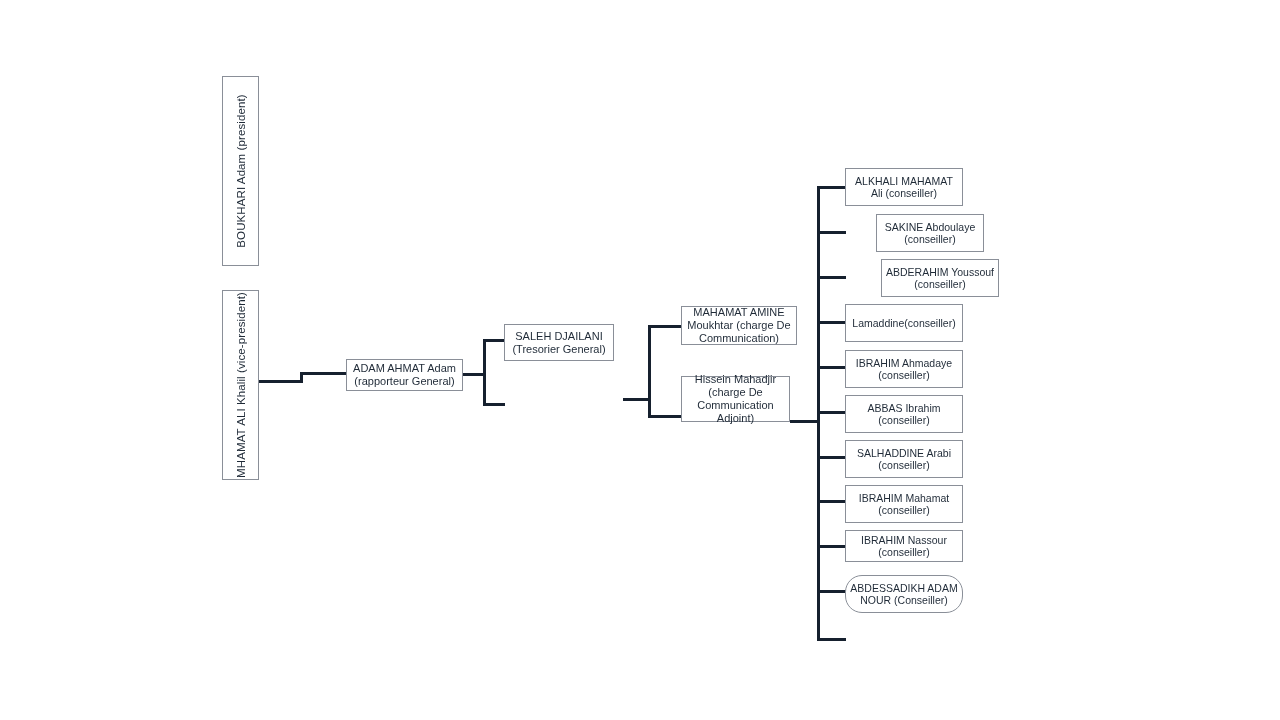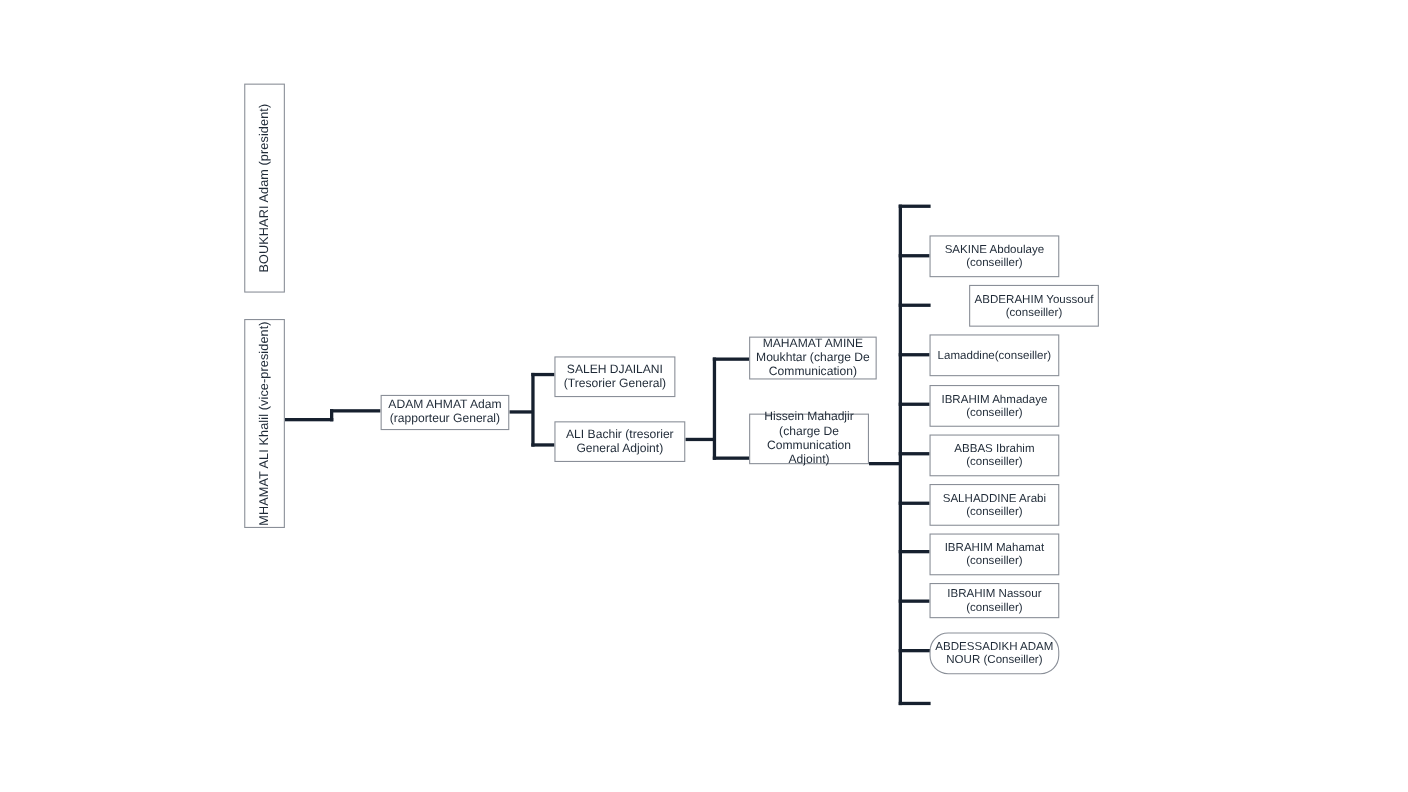--- a/index.html
+++ b/index.html
@@ -109,46 +109,46 @@
     </span>
   </div>
 
   <div class="node" style="left:504px; top:324px; width:110px; height:37px; font-size:11px;">
     <span>
       <span>SALEH DJAILANI</span>
       <span>(Tresorier General)</span>
     </span>
   </div>
 
-  <div class="node" style="left:504px; top:383px; width:119px; height:37px; font-size:11px;">
-    <span>
-      <span>ALI Bachir (tresorier</span>
-      <span>General Adjoint)</span>
-    </span>
-  </div>
 
   <div class="node" style="left:681px; top:306px; width:116px; height:39px; font-size:11px;">
     <span>
       <span>MAHAMAT AMINE</span>
       <span>Moukhtar (charge De</span>
       <span>Communication)</span>
     </span>
   </div>
 
   <div class="node" style="left:681px; top:376px; width:109px; height:46px; font-size:11px;">
     <span>
       <span>Hissein Mahadjir</span>
       <span>(charge De</span>
       <span>Communication</span>
       <span>Adjoint)</span>
     </span>
   </div>
 
-
-  <div class="node" style="left:845px; top:214px; width:118px; height:38px; font-size:10.5px;justify-content:center;">
+  <div class="node" style="left:845px; top:168px; width:118px; height:38px; font-size:10.5px;">
+    <span>
+      <span>ALKHALI MAHAMAT</span>
+      <span>Ali (conseiller)</span>
+    </span>
+  </div>
+
+  <div class="node" style="left:876px; top:214px; width:108px; height:38px; font-size:10.5px;justify-content:center;">
     <span>
       <span>SAKINE Abdoulaye</span>
       <span>(conseiller)</span>
     </span>
   </div>
 
   <div class="node" style="left:845px; top:259px; width:118px; height:38px; font-size:10.5px;margin-left:36px;">
     <span>
       <span>ABDERAHIM Youssouf</span>
       <span>(conseiller)</span>

